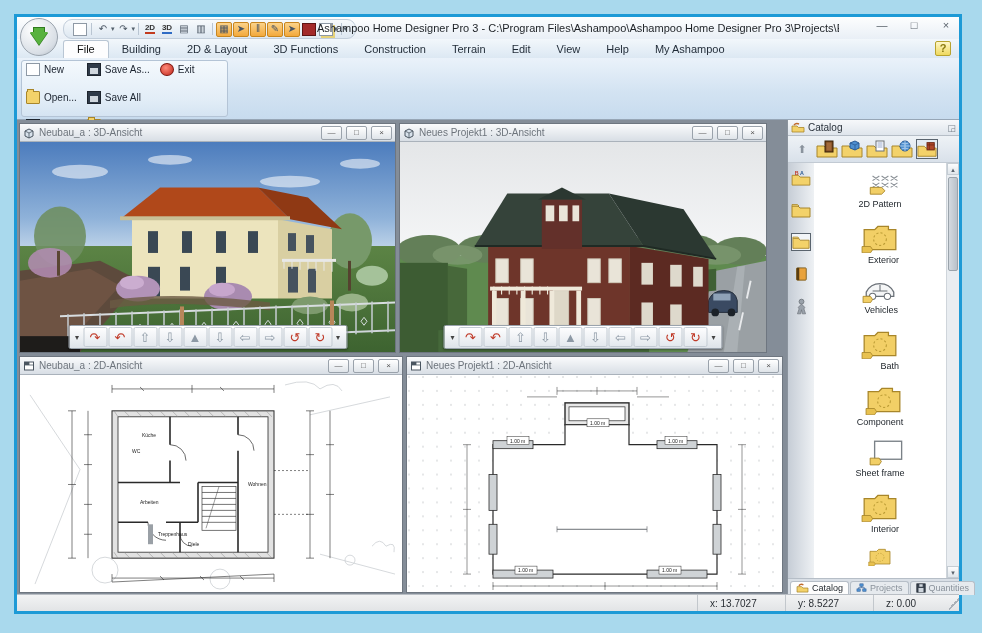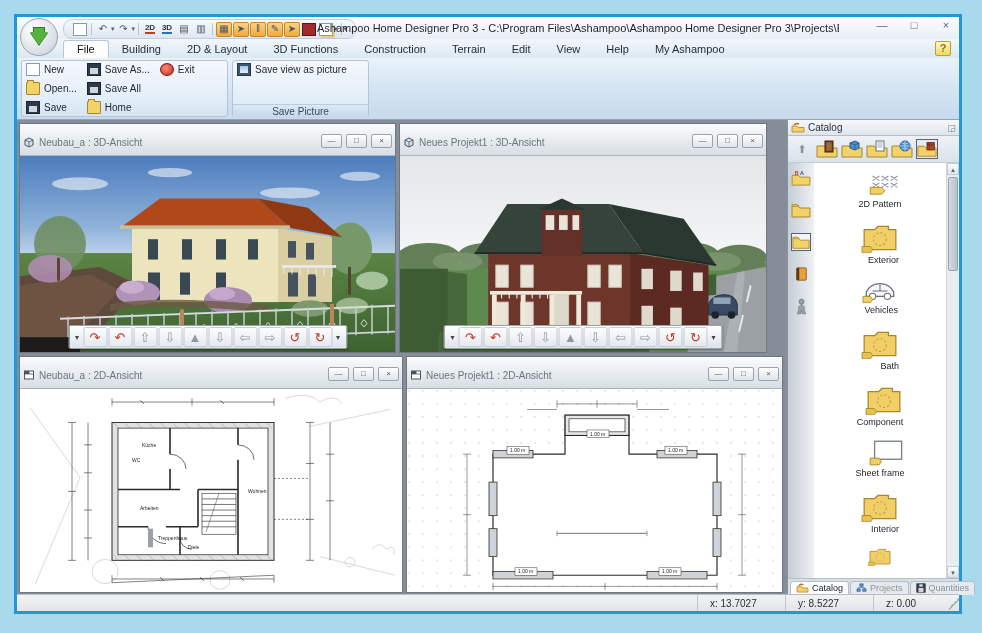--- a/index.html
+++ b/index.html
@@ -27,40 +27,40 @@
   
   .tabs{position:absolute;left:0;top:22px;width:942px;height:19px;background:linear-gradient(#f2f7fb,#dcE8f3);display:flex;align-items:flex-end;padding-left:46px;box-sizing:border-box;}
   .tab{font-size:11px;color:#1f2a36;padding:2px 13px 3px;border-radius:3px 3px 0 0;}
   .tab.active{background:#fdfdfe;border:1px solid #b9c6d4;border-bottom:none;color:#111;}
   .helpico{position:absolute;right:8px;bottom:2px;font-size:11px;color:#8a7a10;font-weight:bold;background:linear-gradient(#fff7c8,#efd95e);border:1px solid #b8a32e;border-radius:2px;width:14px;height:13px;text-align:center;line-height:13px;}
 
   
   .ribbon{position:absolute;left:0;top:41px;width:942px;height:62px;background:linear-gradient(#eaf2fa,#d3e3f2 55%,#c7dbee);border-bottom:1px solid #97a6b6;display:flex;padding:2px 0 0 4px;box-sizing:border-box;}
   .rgroup{height:55px;border:1px solid #b4c4d6;border-radius:3px;margin-right:4px;background:linear-gradient(#f4f9fd,#e2edf7 70%,#d5e4f2);display:flex;flex-direction:column;}
   .rbody{flex:1;display:flex;padding:2px 4px 0;gap:10px;}
-  .rcol{display:flex;flex-direction:column;justify-content:flex-start;gap:6px;}
+  .rcol{display:flex;flex-direction:column;justify-content:flex-start;gap:15px;}
   .rbtn{display:flex;align-items:center;gap:4px;font-size:10px;color:#1c2430;height:13px;white-space:nowrap;}
   .rlabel{height:13px;font-size:10px;color:#3c4a5a;text-align:center;background:linear-gradient(#dce9f5,#c3d6ea);border-top:1px solid #bccbdc;border-radius:0 0 3px 3px;line-height:13px;margin-top:28px;}
   .mini{width:12px;height:11px;display:inline-block;position:relative;flex:0 0 auto;}
   .mi-page{background:#fff;border:1px solid #8e99a5;}
   .mi-folder{background:#f3d26a;border:1px solid #a8862a;border-radius:1px;}
   .mi-folder::before{content:"";position:absolute;left:0;top:-3px;width:5px;height:2px;background:#f3d26a;border:1px solid #a8862a;border-bottom:none;}
   .mi-disk{background:#2f3a48;border:1px solid #1d242d;}
   .mi-disk::after{content:"";position:absolute;left:2px;top:4px;right:2px;bottom:1px;background:#cfd6dd;}
   .mi-exit{background:radial-gradient(circle at 40% 35%,#ff8a7a,#c0271b);border-radius:50%;border:1px solid #7d150e;}
   .mi-printer{background:#d7dde3;border:1px solid #7c8690;}
   .mi-printer::before{content:"";position:absolute;left:2px;top:-3px;width:7px;height:3px;background:#fff;border:1px solid #7c8690;}
   .mi-pic{background:#3b556e;border:1px solid #24364a;}
   .mi-pic::after{content:"";position:absolute;left:2px;top:2px;right:2px;bottom:2px;background:linear-gradient(#9fc2e0,#e8f1f8);}
 
   
   .content{position:absolute;left:0;top:103px;width:942px;height:475px;display:flex;}
   .mdi{position:relative;flex:1;background:#848d98;overflow:hidden;}
   .child{position:absolute;border:1px solid #6e7680;background:#fff;box-sizing:border-box;display:flex;flex-direction:column;}
-  .ctitle{height:17px;background:linear-gradient(#fafbfc,#d8dee5);border-bottom:1px solid #aab2bb;display:flex;align-items:flex-end;padding:7px 3px;gap:4px;flex:0 0 auto;}
+  .ctitle{height:17px;background:linear-gradient(#fafbfc,#d8dee5);border-bottom:1px solid #aab2bb;display:flex;align-items:center;padding:0 3px;gap:4px;flex:0 0 auto;}
   .ctitle .txt{font-size:10px;color:#6d747c;flex:1;white-space:nowrap;overflow:hidden;}
   .cbtn{width:19px;height:12px;background:linear-gradient(#ffffff,#dfe4e9);border:1px solid #9aa2ab;border-radius:2px;font-size:8px;color:#555;text-align:center;line-height:11px;}
   .cicon{width:12px;height:12px;flex:0 0 auto;}
   .cbody{flex:1;position:relative;overflow:hidden;background:#fff;}
   .navbar{position:absolute;left:50%;transform:translateX(-50%);bottom:3px;height:22px;background:linear-gradient(#ffffff,#dde3e9);border:1px solid #9aa3ad;border-radius:2px;display:flex;align-items:center;padding:0 3px;gap:1px;box-shadow:0 1px 2px rgba(0,0,0,.35);}
   .nv{width:22px;height:18px;display:flex;align-items:center;justify-content:center;font-size:13px;color:#8d99a5;background:linear-gradient(#fdfdfe,#e4e9ee);border:1px solid #c3cbd3;border-radius:2px;}
   .nv.red{color:#c03a28;}
   .nv.dd{width:10px;border:none;background:none;font-size:8px;color:#444;}
 
   
@@ -302,31 +302,20 @@
               </div>
           </div>
           <div class="rcol">
             <div class="rbtn">
                 <span class="mini mi-exit"></span>
                 <span>Exit</span>
               </div>
           </div>
         </div>
         <div class="rlabel">General</div>
-      </div>
-      <div class="rgroup" style="width:135px">
-        <div class="rbody">
-          <div class="rcol">
-            <div class="rbtn">
-                <span class="mini mi-pic"></span>
-                <span>Save view as picture</span>
-              </div>
-          </div>
-        </div>
-        <div class="rlabel">Save Picture</div>
       </div>
     </div>
 
     <div class="content">
       <div class="mdi">
 
         <div class="child" style="left:2px;top:3px;width:377px;height:230px">
           <div class="ctitle">
             <svg class="cicon">
                 <use href="#sym-3dwin"></use>

